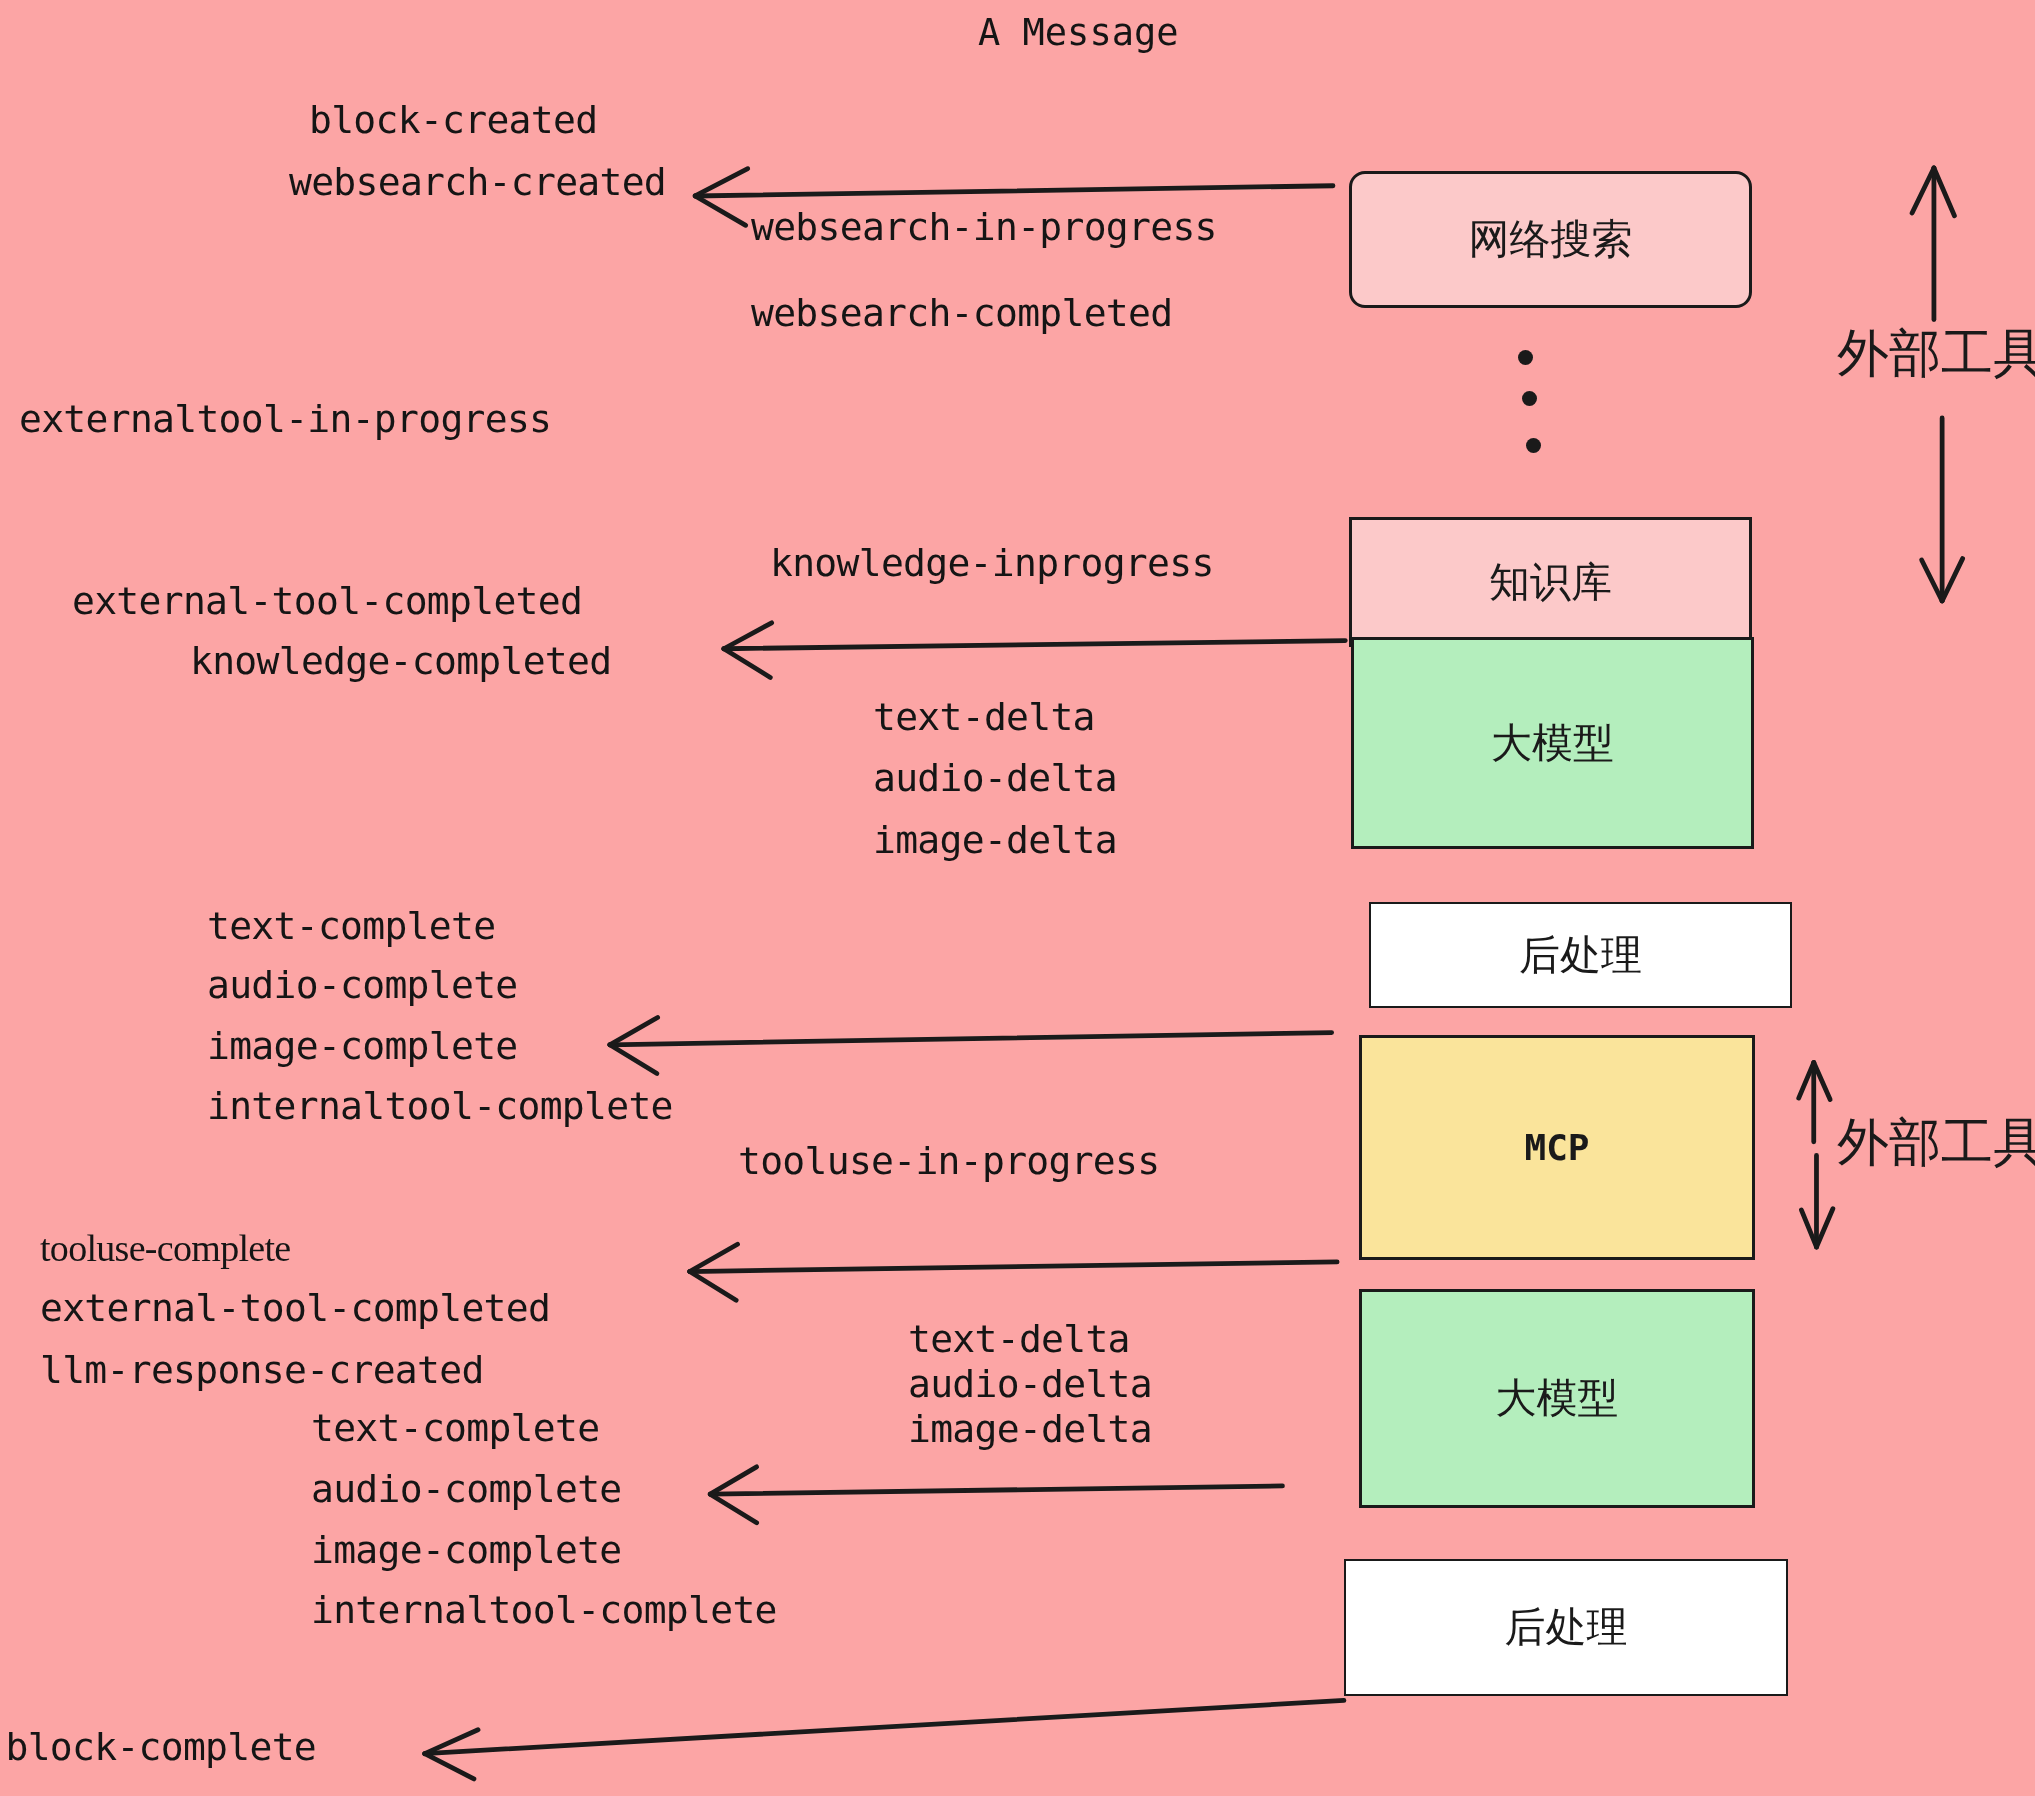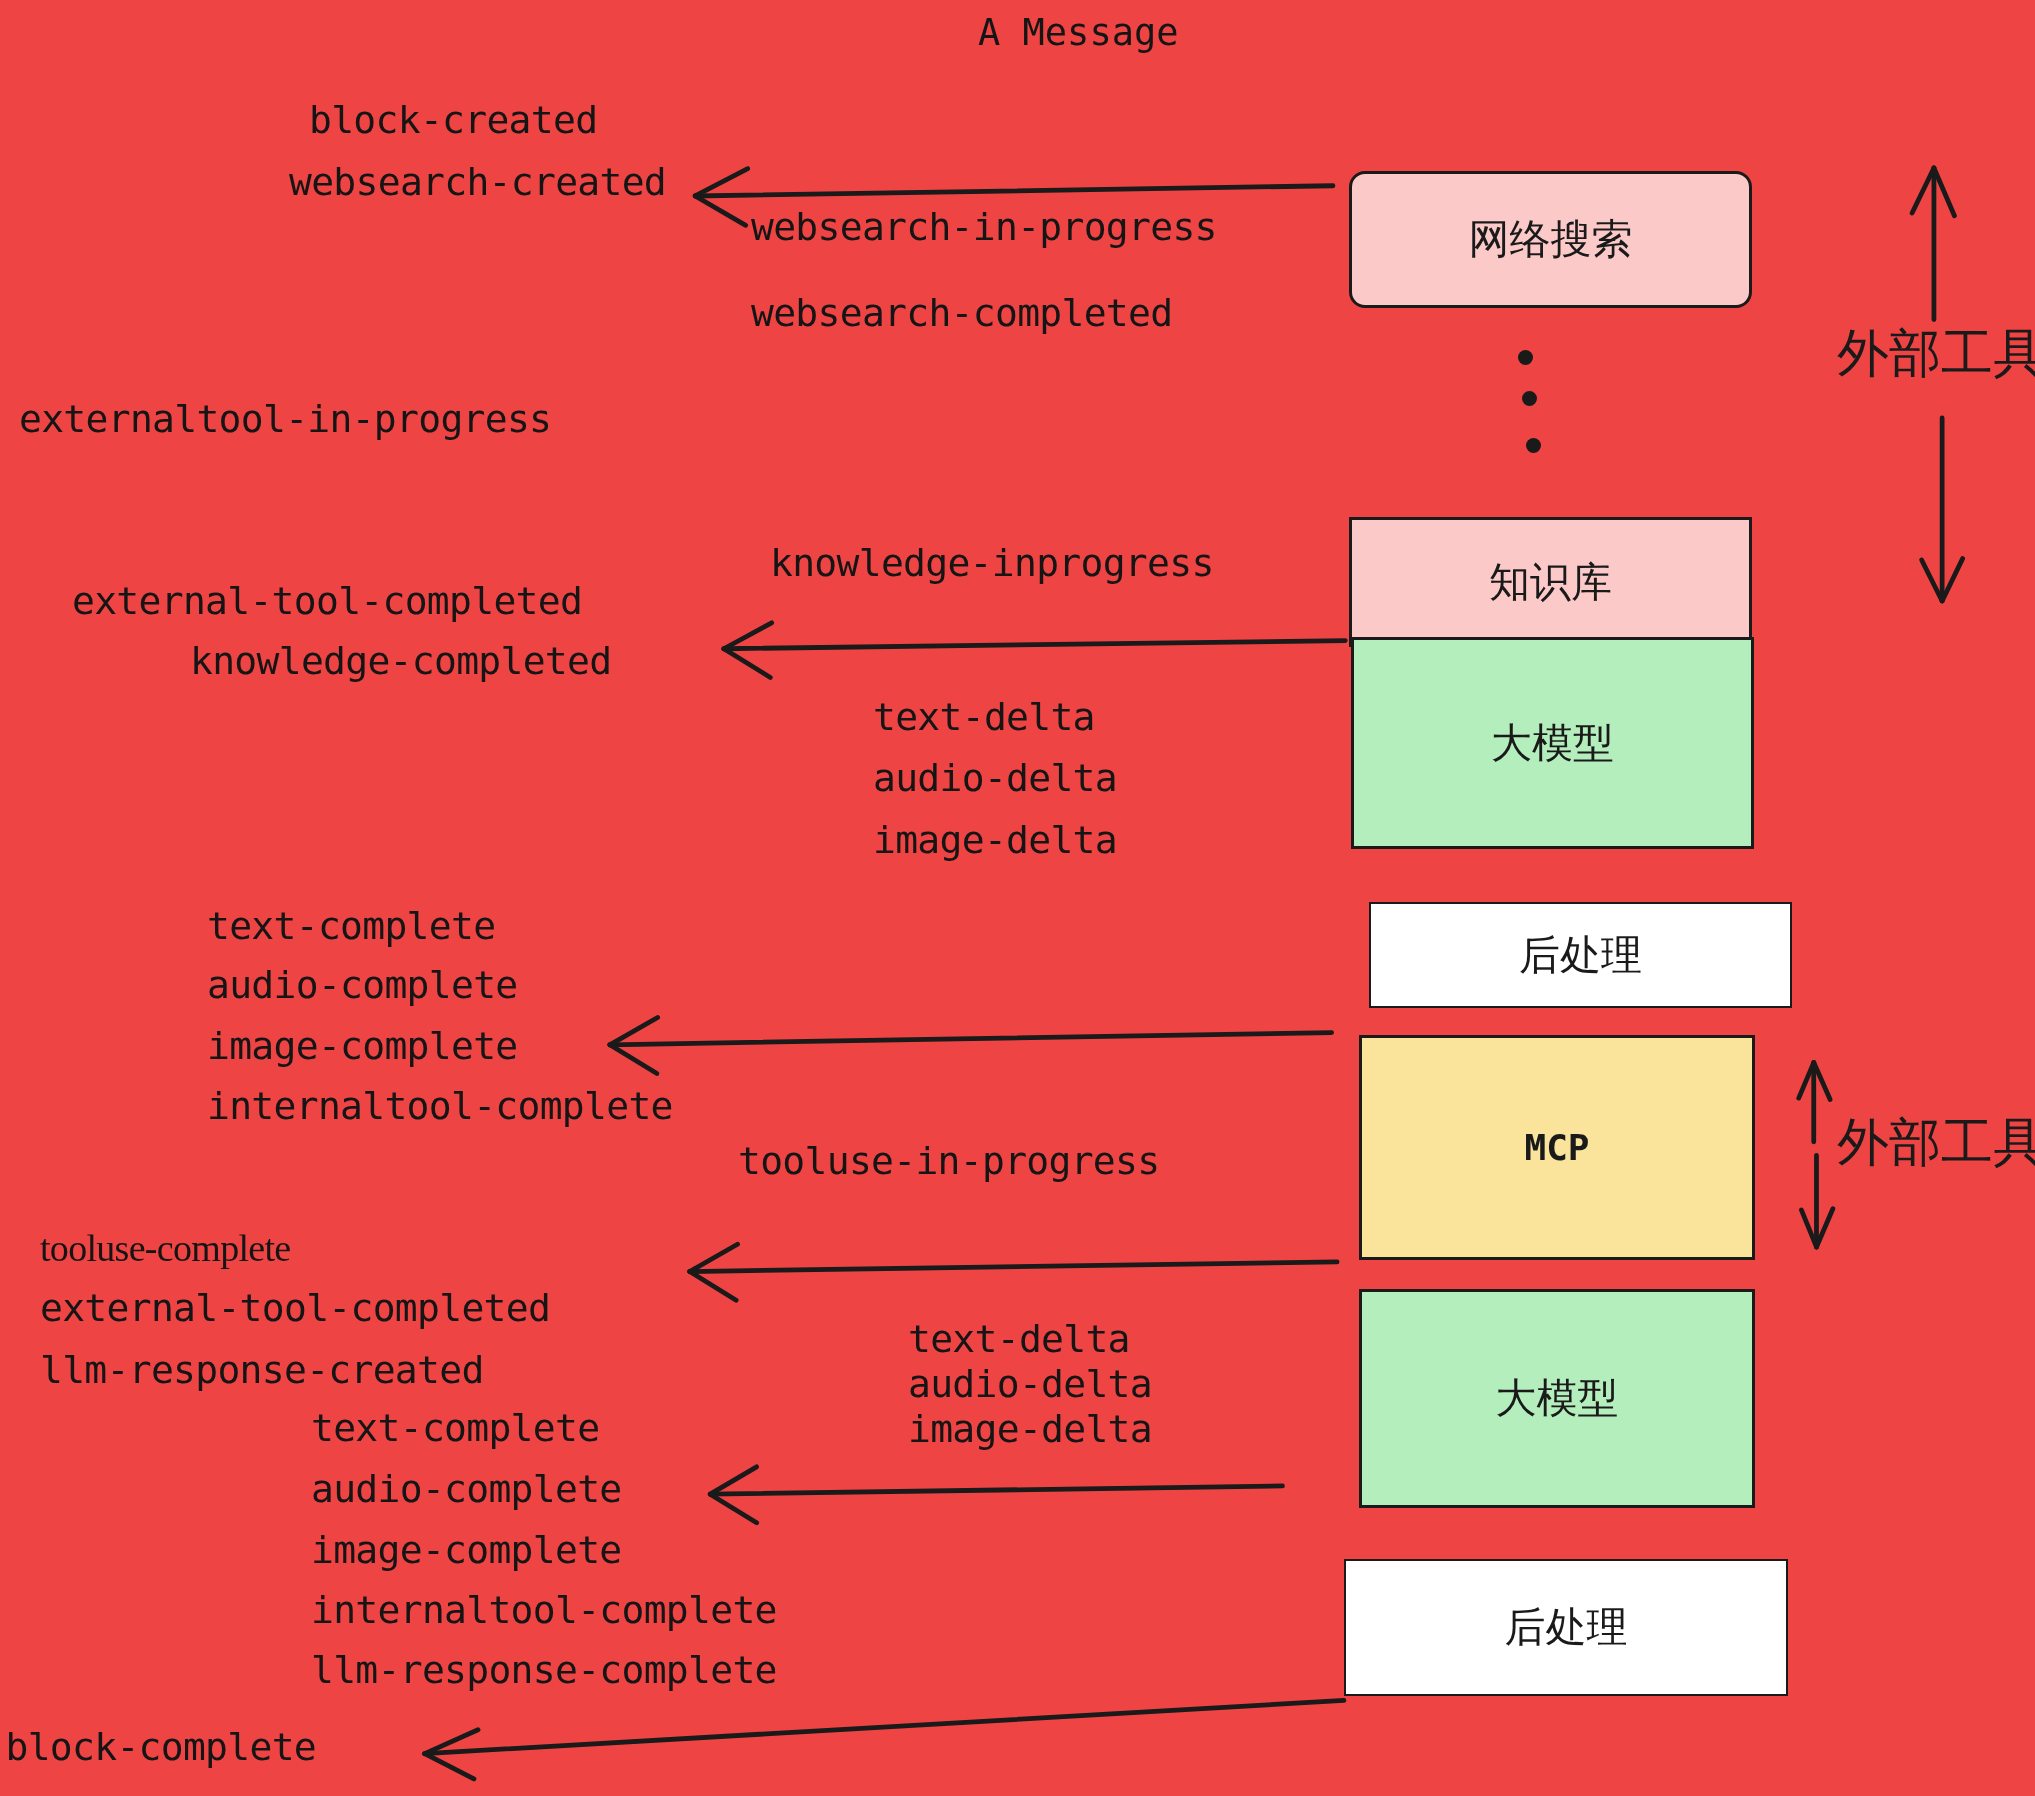--- a/index.html
+++ b/index.html
@@ -1,18 +1,18 @@
 <!DOCTYPE html>
 <html style="font-size:11px"><head>
 <meta charset="utf-8">
 <style>
   html,body{margin:0;padding:0;background:#ffffff;}
   body{width:2035px;height:1796px;overflow:hidden;
        font-family:"DejaVu Sans Mono","Liberation Mono",monospace;}
-  #stage{position:relative;width:2035px;height:1796px;background:#ef4444;}
+  #stage{position:relative;width:2035px;height:1796px;background:#fca5a5;}
 
   .lbl{position:absolute;white-space:pre;color:#151515;
        font-family:"DejaVu Sans Mono","Liberation Mono",monospace;
        font-size:38px;line-height:38px;letter-spacing:-0.7px;}
 
   .title{position:absolute;white-space:pre;color:#151515;
          font-family:"DejaVu Sans Mono","Liberation Mono",monospace;
          font-size:37px;line-height:37px;}
 
   .cjk{position:absolute;white-space:pre;color:#1a1a1a;
@@ -98,21 +98,20 @@
   <div class="lbl" style="left:40px;top:1351px;">llm-response-created</div>
 
   <div class="lbl" style="left:908px;top:1320px;">text-delta</div>
   <div class="lbl" style="left:908px;top:1365px;">audio-delta</div>
   <div class="lbl" style="left:908px;top:1410px;">image-delta</div>
 
   <div class="lbl" style="left:311px;top:1409px;">text-complete</div>
   <div class="lbl" style="left:311px;top:1470px;">audio-complete</div>
   <div class="lbl" style="left:311px;top:1531px;">image-complete</div>
   <div class="lbl" style="left:311px;top:1591px;">internaltool-complete</div>
-  <div class="lbl" style="left:311px;top:1651px;">llm-response-complete</div>
   <div class="lbl" style="left:5.5px;top:1728px;">block-complete</div>
 
   <svg class="overlay" viewBox="0 0 2980 2630">
     <g stroke="#1a1a1a" stroke-width="7" fill="none" stroke-linecap="round" stroke-linejoin="round">
 
       <g>
         <path d="M1952,272 L1018,287"></path>
         <path d="M1018,287 L1095,247"></path>
         <path d="M1018,287 L1092,330"></path>
       </g>

